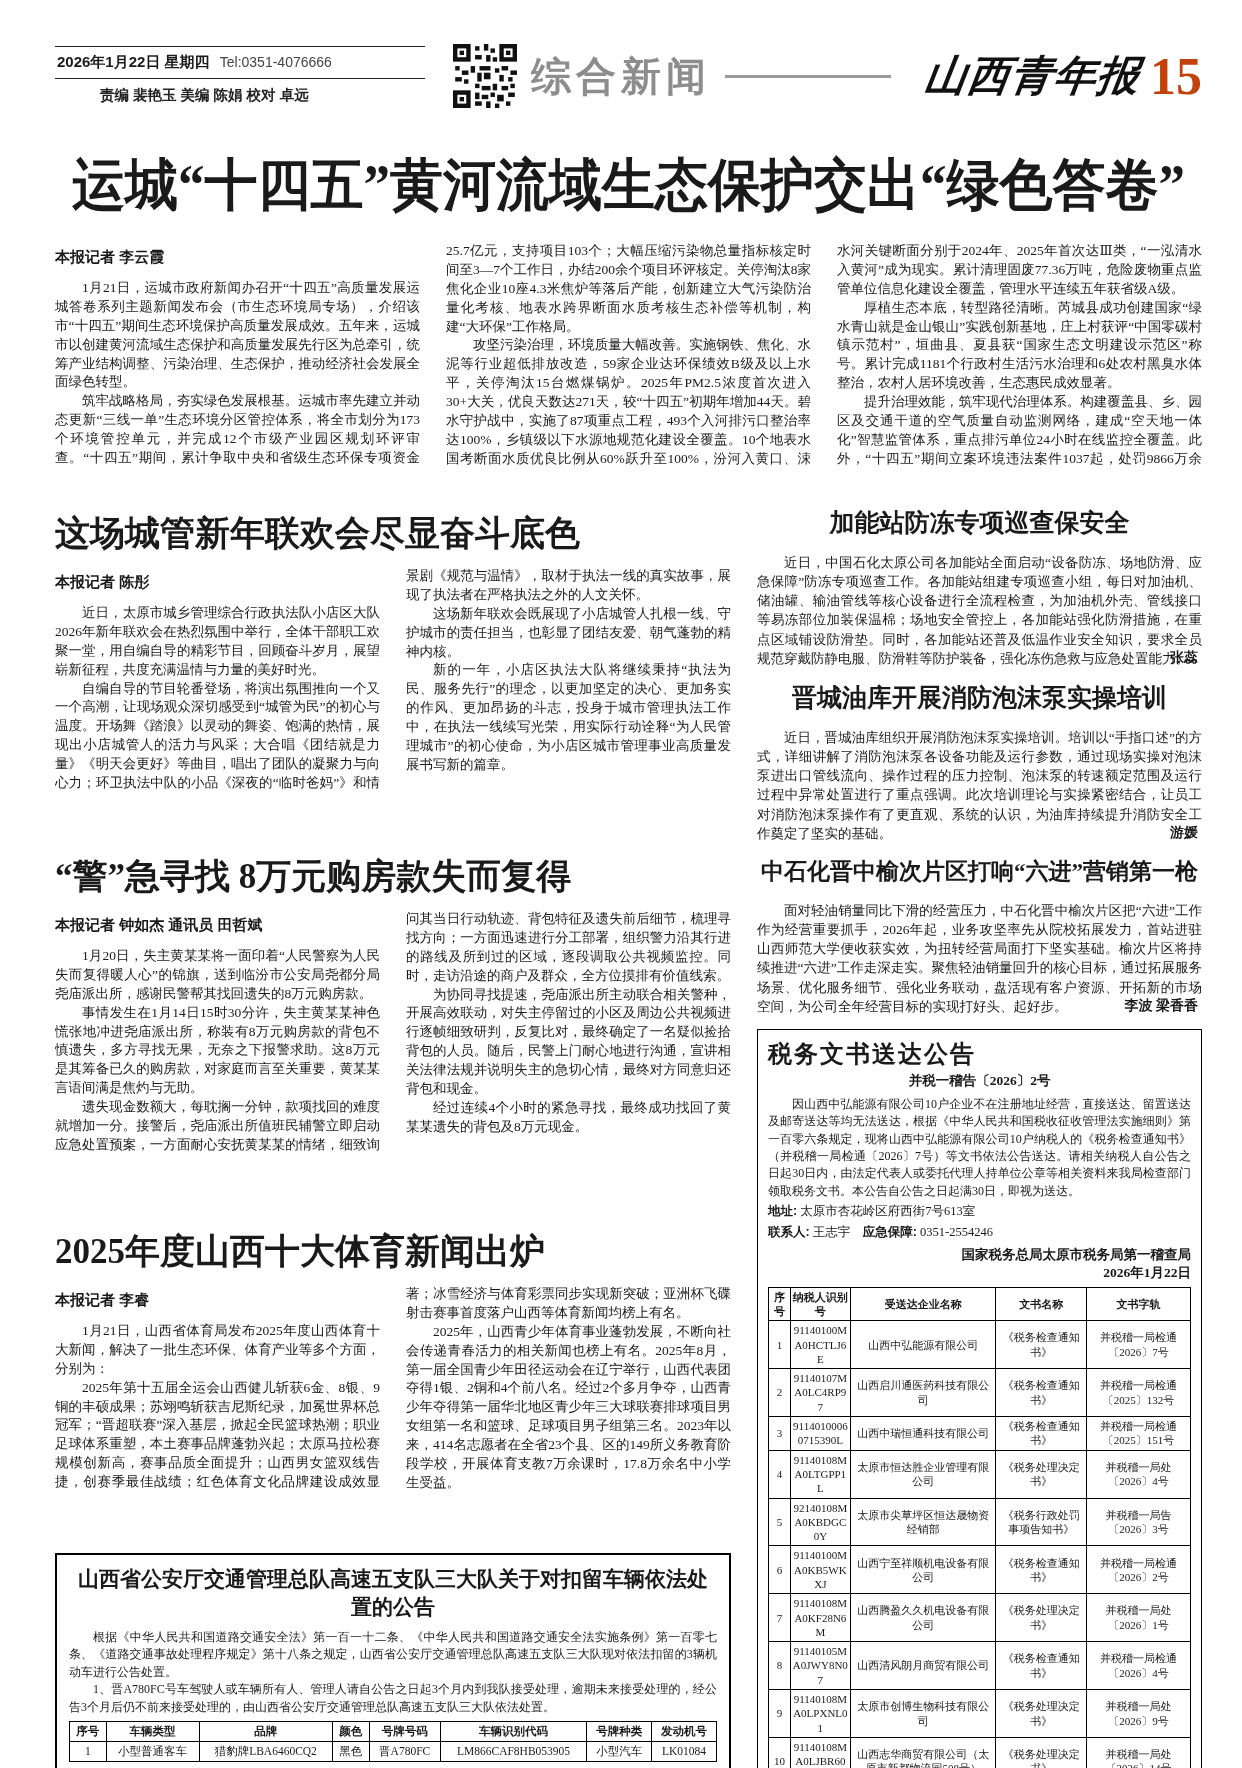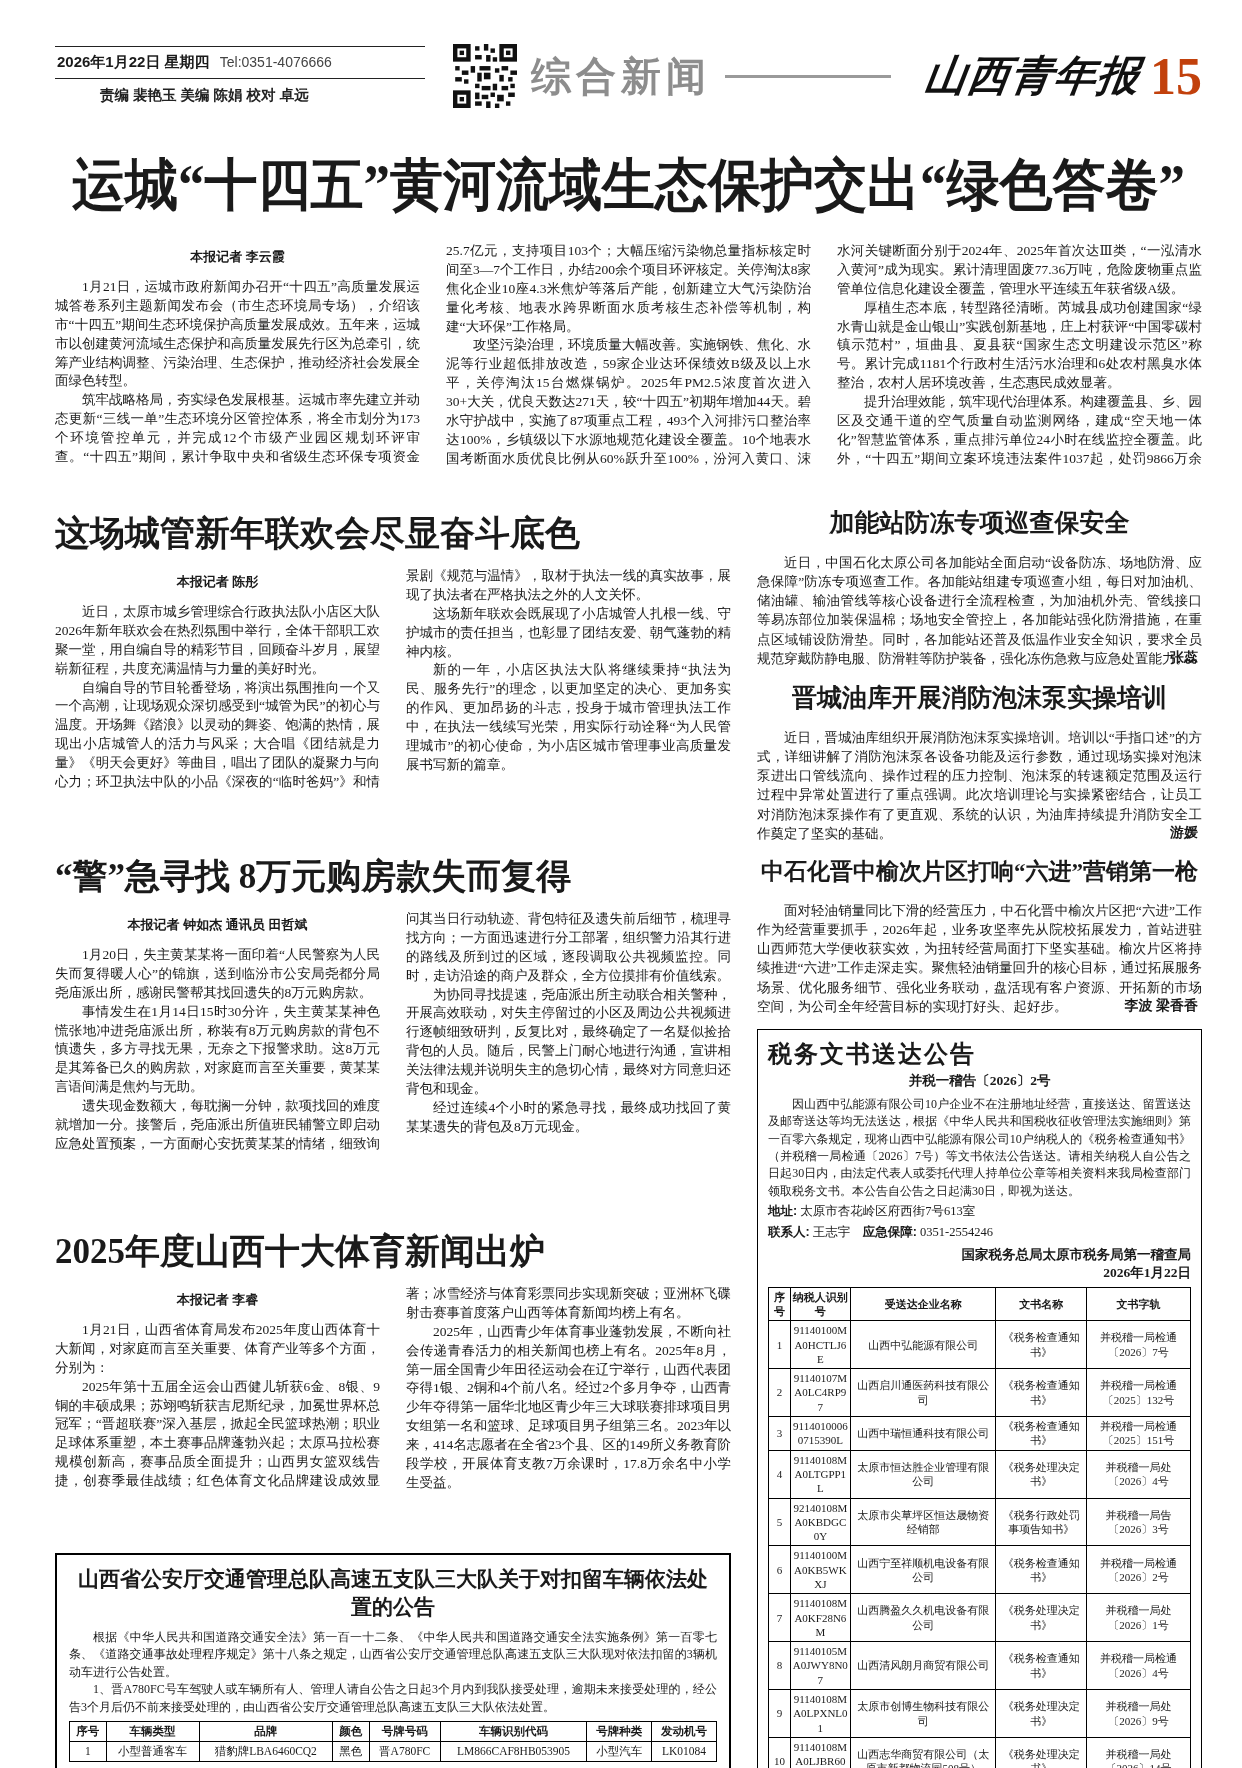--- a/index.html
+++ b/index.html
@@ -24,22 +24,22 @@
     font-family:"Liberation Serif",serif; white-space:nowrap; }
   .section-rule { flex:1; height:3px; background:#9a9a9a; margin-right:6px; }
   .mh-right { display:flex; align-items:center; gap:10px; }
   .paper-logo { font-size:42px; font-weight:900; font-style:italic; letter-spacing:1px;
     transform:skewX(-8deg); font-family:"DejaVu Serif",serif; color:#111; white-space:nowrap; }
   .page-no { font-size:52px; font-weight:bold; color:#c2410c; font-family:"Liberation Serif",serif; }
 
   
   .lead-title { text-align:center; font-size:53px; font-weight:900; letter-spacing:0px;
     margin:26px 0 20px 0; transform:scaleY(1.06); white-space:nowrap; }
-  .byline { font-family:"Liberation Sans",sans-serif; font-weight:bold; font-size:13px;
-    margin:6px 0 12px 0;text-align:center; }
+  .byline { font-family:"Liberation Sans",sans-serif; font-weight:bold; font-size:15px;
+    margin:6px 0 12px 0; }
   .lead-cols { column-count:3; column-gap:26px; height:236px; overflow:hidden; margin-bottom:10px; }
   p { font-size:13.5px; line-height:1.4; text-align:justify; text-indent:2em; }
 
   
   .main-row { display:flex; gap:26px; margin-top:14px; }
   .col-left { width:676px; }
   .col-right { width:445px; }
 
   .art-title { font-size:35px; font-weight:900; margin:18px 0 10px 0; white-space:nowrap; }
   .art-cols { column-count:2; column-gap:26px; overflow:hidden; }
@@ -188,21 +188,21 @@
               <p>经过连续4个小时的紧急寻找，最终成功找回了黄某某遗失的背包及8万元现金。</p>
             </div>
         </div>
       </section>
 
       <section>
         <h2 class="art-title">2025年度山西十大体育新闻出炉</h2>
         <div class="art-cols art4-cols">
           <div class="byline">本报记者 李睿</div>
           <div>
-              <p>1月21日，山西省体育局发布2025年度山西体育十大新闻，对家庭而言至关重要、体育产业等多个方面，分别为：</p>
+              <p>1月21日，山西省体育局发布2025年度山西体育十大新闻，解决了一批生态环保、体育产业等多个方面，分别为：</p>
               <p>2025年第十五届全运会山西健儿斩获6金、8银、9铜的丰硕成果；苏翊鸣斩获吉尼斯纪录，加冕世界杯总冠军；“晋超联赛”深入基层，掀起全民篮球热潮；职业足球体系重塑，本土赛事品牌蓬勃兴起；太原马拉松赛规模创新高，赛事品质全面提升；山西男女篮双线告捷，创赛季最佳战绩；红色体育文化品牌建设成效显著；冰雪经济与体育彩票同步实现新突破；亚洲杯飞碟射击赛事首度落户山西等体育新闻均榜上有名。</p>
               <p>2025年，山西青少年体育事业蓬勃发展，不断向社会传递青春活力的相关新闻也榜上有名。2025年8月，第一届全国青少年田径运动会在辽宁举行，山西代表团夺得1银、2铜和4个前八名。经过2个多月争夺，山西青少年夺得第一届华北地区青少年三大球联赛排球项目男女组第一名和篮球、足球项目男子组第三名。2023年以来，414名志愿者在全省23个县、区的149所义务教育阶段学校，开展体育支教7万余课时，17.8万余名中小学生受益。</p>
             </div>
         </div>
       </section>
 
       <section class="traffic-box">
         <div class="traffic-title">山西省公安厅交通管理总队高速五支队三大队关于对扣留车辆依法处置的公告</div>
         <p>根据《中华人民共和国道路交通安全法》第一百一十二条、《中华人民共和国道路交通安全法实施条例》第一百零七条、《道路交通事故处理程序规定》第十八条之规定，山西省公安厅交通管理总队高速五支队三大队现对依法扣留的3辆机动车进行公告处置。</p>
         <p>1、晋A780FC号车驾驶人或车辆所有人、管理人请自公告之日起3个月内到我队接受处理，逾期未来接受处理的，经公告3个月后仍不前来接受处理的，由山西省公安厅交通管理总队高速五支队三大队依法处置。</p>

